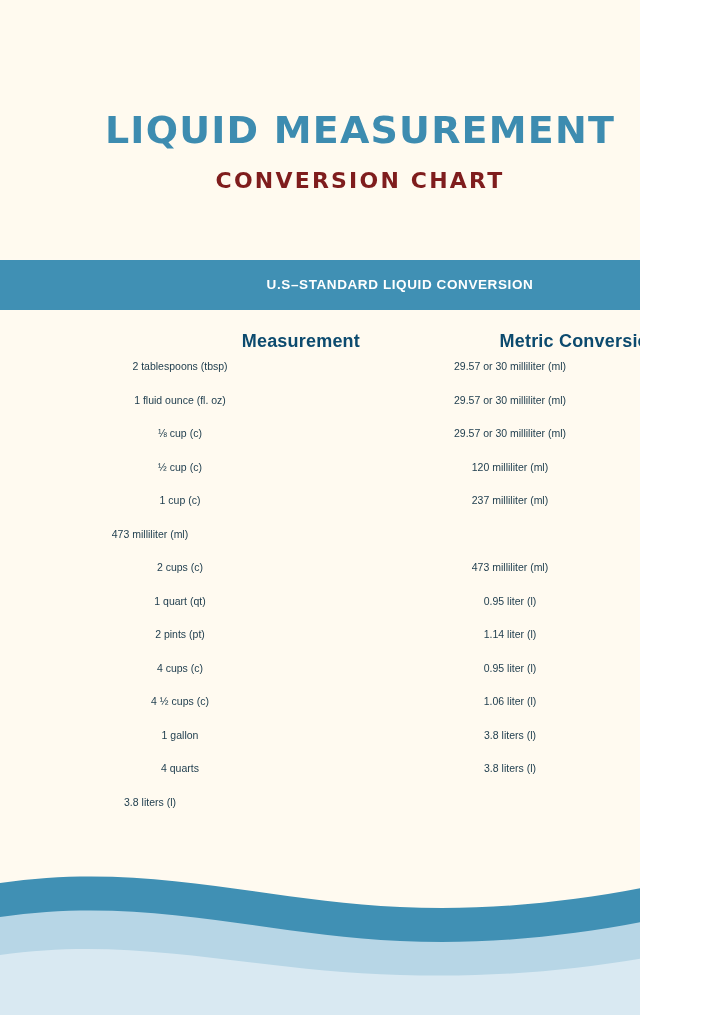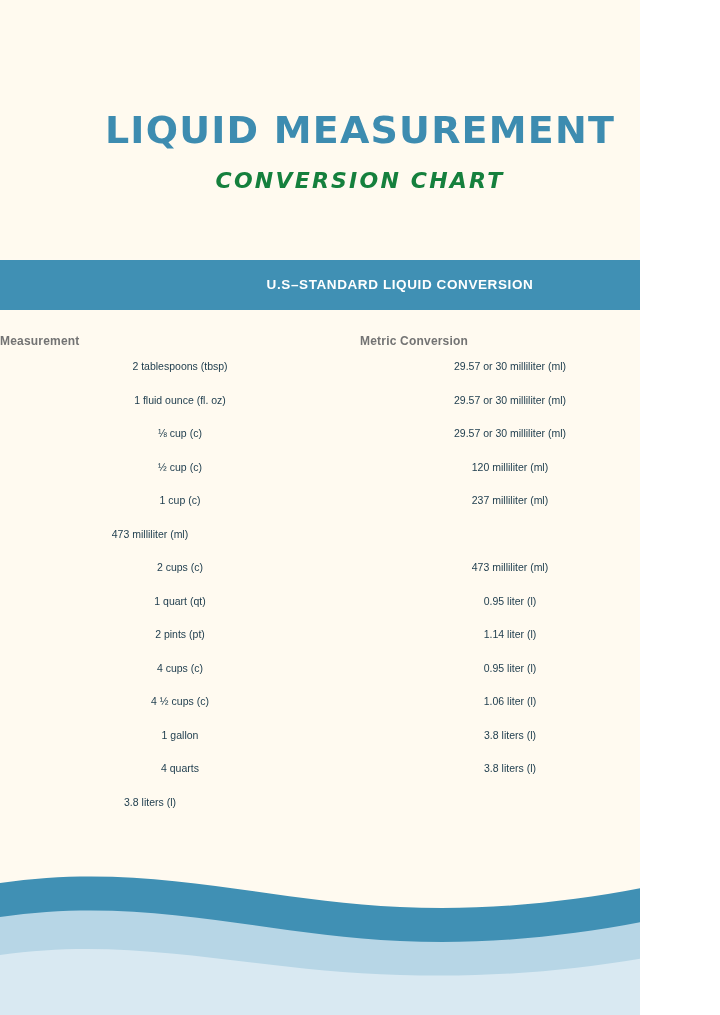--- a/index.html
+++ b/index.html
@@ -43,23 +43,22 @@
   }
   .subtitle {
     position: absolute;
     top: 168px;
     left: 0;
     width: 720px;
     text-align: center;
     font-size: 22px;
     font-weight: bold;
     letter-spacing: 2.2px;
-    color: #15803d;
+    color: #7f1d1d;
     font-family: "DejaVu Sans", sans-serif;
-    font-style: italic;
   }
   
   .section-band {
     position: absolute;
     top: 260px;
     left: 0;
     width: 720px;
     height: 50px;
     background: #4090b4;
   }
@@ -82,24 +81,24 @@
     top: 322px;
     left: 0;
     width: 720px;
   }
   .table-head {
     display: flex;
     height: 38px;
     align-items: center;
   }
   .table-head .col {
-    font-size: 12px;
-    font-weight: bold;
-    color: #737373;
-    text-align: left;
+    font-size: 18px;
+    font-weight: bold;
+    color: #0c4a6e;
+    text-align: right;
     letter-spacing: 0.2px;
   }
   .table-row {
     display: flex;
     height: 33.5px;
     align-items: flex-start;
   }
   .table-row .col {
     font-size: 10.5px;
     color: #1b3a4b;

